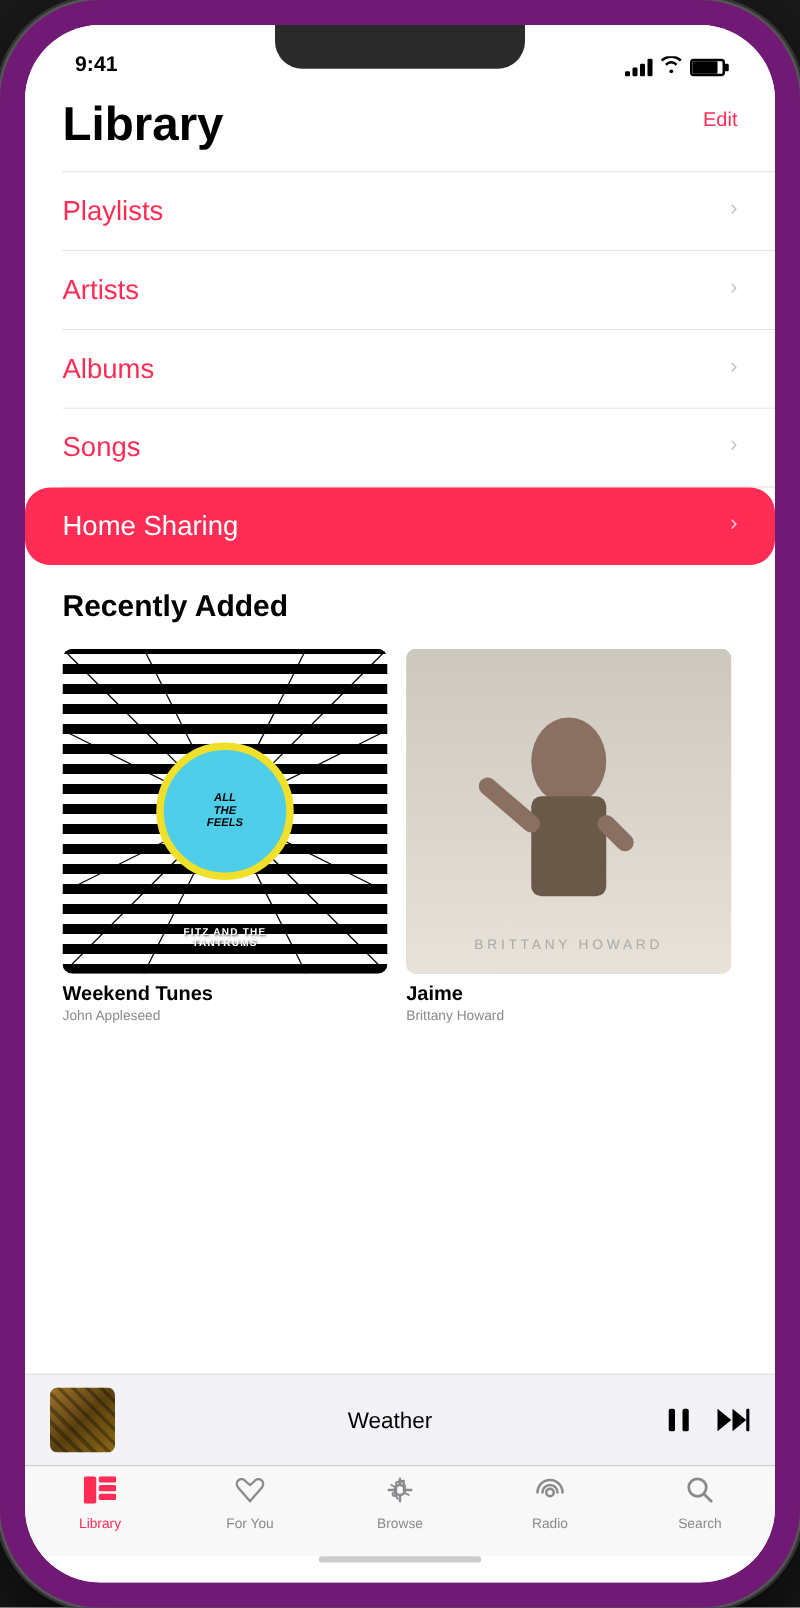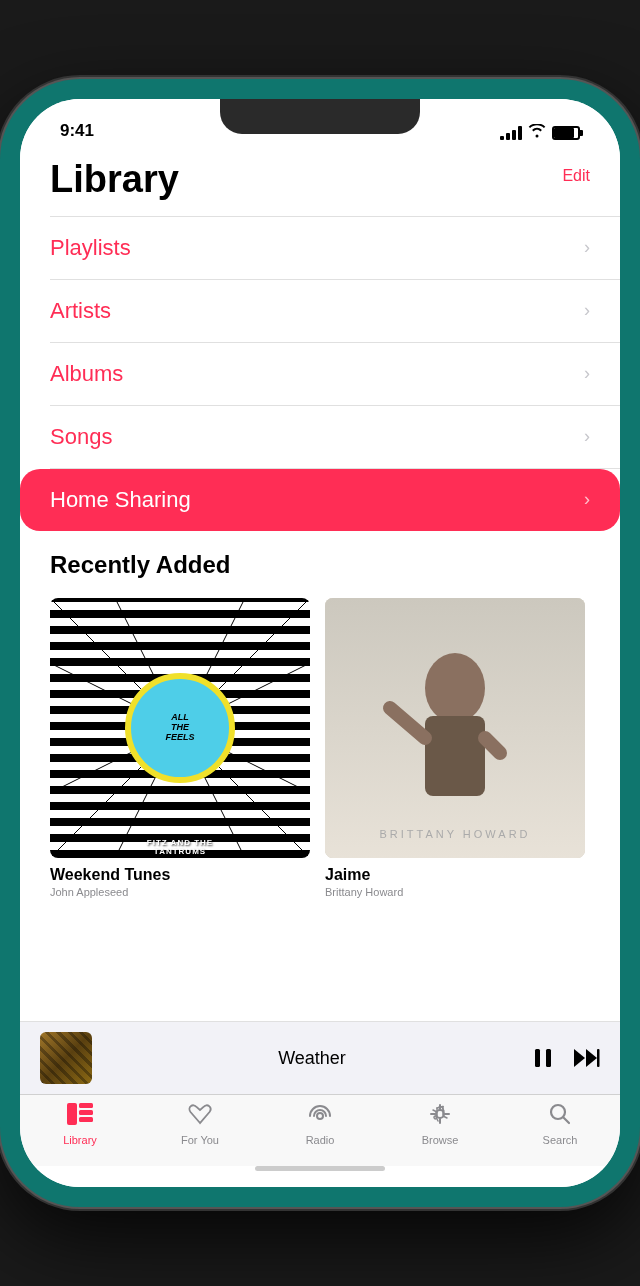--- a/index.html
+++ b/index.html
@@ -7,22 +7,22 @@
       background: #1a1a1a;
       display: flex;
       justify-content: center;
       align-items: center;
       min-height: 100vh;
       font-family: -apple-system, 'SF Pro Display', 'Helvetica Neue', sans-serif;
     }
 
     .phone-frame {
       width: 640px;
-      height: 1128px;
-      background: #0f766e;
+      height: 1286px;
+      background: #701a75;
       border-radius: 80px;
       position: relative;
       box-shadow: 0 0 0 2px #555, 0 0 0 4px #333, 0 30px 80px rgba(0,0,0,0.8);
       overflow: hidden;
     }
 
     .phone-screen {
       position: absolute;
       top: 20px;
       left: 20px;
@@ -156,21 +156,20 @@
     }
 
     .menu-divider {
       height: 1px;
       background: #e0e0e0;
       margin-left: 30px;
     }
 
     .menu-item {
       display: flex;
-      align-items: center;
       justify-content: space-between;
       padding: 18px 30px;
       background: #fff;
       cursor: pointer;
       position: relative;
     }
 
     .menu-item.highlighted {
       background: #ff2d55;
       border-radius: 20px;
@@ -396,21 +395,21 @@
       height: 5px;
       background: #000;
       border-radius: 3px;
       margin: 0 auto 8px;
       opacity: 0.2;
     }
 
     
     .fitz-text {
       position: absolute;
-      bottom: 2px;
+      bottom: 20px;
       left: 0;
       right: 0;
       text-align: center;
       font-size: 8px;
       color: #fff;
       font-weight: 700;
       letter-spacing: 1px;
       text-transform: uppercase;
       text-shadow: 1px 1px 2px rgba(0,0,0,0.8);
     }
@@ -595,47 +594,47 @@
         <span class="tab-icon">
           <svg width="24" height="22" viewBox="0 0 24 22">
             <path d="M12 20L2.5 9C1 7 1 4.5 3 3c1.5-1.2 4-1 5.5 1L12 7l3.5-3C17 2 19.5 1.8 21 3c2 1.5 2 4 .5 6L12 20z" fill="none" stroke="#8a8a8e" stroke-width="1.8"></path>
           </svg>
         </span>
         <span class="tab-label">For You</span>
       </div>
 
       <div class="tab-item">
         <span class="tab-icon">
-          <svg width="26" height="22" viewBox="0 0 26 22">
-            <circle cx="13" cy="13" r="3" fill="none" stroke="#8a8a8e" stroke-width="2"></circle>
-            <path d="M7 13 C7 9.7 9.7 7 13 7 C16.3 7 19 9.7 19 13" fill="none" stroke="#8a8a8e" stroke-width="2" stroke-linecap="round"></path>
-            <path d="M3 13 C3 7.5 7.5 3 13 3 C18.5 3 23 7.5 23 13" fill="none" stroke="#8a8a8e" stroke-width="2" stroke-linecap="round"></path>
-          </svg>
-        </span>
-        <span class="tab-label">Radio</span>
-      </div>
-
-      <div class="tab-item">
-        <span class="tab-icon">
           <svg width="22" height="22" viewBox="0 0 22 22">
             <path d="M11 2 L11 6 M11 16 L11 20 M2 11 L6 11 M16 11 L20 11" stroke="#8a8a8e" stroke-width="2" stroke-linecap="round"></path>
             <circle cx="11" cy="11" r="4" fill="none" stroke="#8a8a8e" stroke-width="2"></circle>
             <circle cx="11" cy="4" r="1.5" fill="#8a8a8e"></circle>
             <path d="M4 7 L8 9 M14 13 L18 15 M7 14 L9 18 M13 4 L15 8" stroke="#8a8a8e" stroke-width="1.5" stroke-linecap="round"></path>
 
             <path d="M8 5 L8 14 M8 14 C8 15.5 6.5 16.5 5.5 15.5 C4.5 14.5 5 13 6.5 13 C7 13 7.5 13.2 8 13.5" stroke="#8a8a8e" stroke-width="1.5" fill="none" stroke-linecap="round"></path>
             <line x1="8" y1="5" x2="14" y2="3.5" stroke="#8a8a8e" stroke-width="1.5" stroke-linecap="round"></line>
             <line x1="14" y1="3.5" x2="14" y2="12" stroke="#8a8a8e" stroke-width="1.5" stroke-linecap="round"></line>
           </svg>
         </span>
         <span class="tab-label">Browse</span>
       </div>
 
       <div class="tab-item">
         <span class="tab-icon">
+          <svg width="26" height="22" viewBox="0 0 26 22">
+            <circle cx="13" cy="13" r="3" fill="none" stroke="#8a8a8e" stroke-width="2"></circle>
+            <path d="M7 13 C7 9.7 9.7 7 13 7 C16.3 7 19 9.7 19 13" fill="none" stroke="#8a8a8e" stroke-width="2" stroke-linecap="round"></path>
+            <path d="M3 13 C3 7.5 7.5 3 13 3 C18.5 3 23 7.5 23 13" fill="none" stroke="#8a8a8e" stroke-width="2" stroke-linecap="round"></path>
+          </svg>
+        </span>
+        <span class="tab-label">Radio</span>
+      </div>
+
+      <div class="tab-item">
+        <span class="tab-icon">
           <svg width="22" height="22" viewBox="0 0 22 22">
             <circle cx="9" cy="9" r="7" fill="none" stroke="#8a8a8e" stroke-width="2.2"></circle>
             <line x1="14.2" y1="14.2" x2="20" y2="20" stroke="#8a8a8e" stroke-width="2.2" stroke-linecap="round"></line>
           </svg>
         </span>
         <span class="tab-label">Search</span>
       </div>
 
     </div>
 

